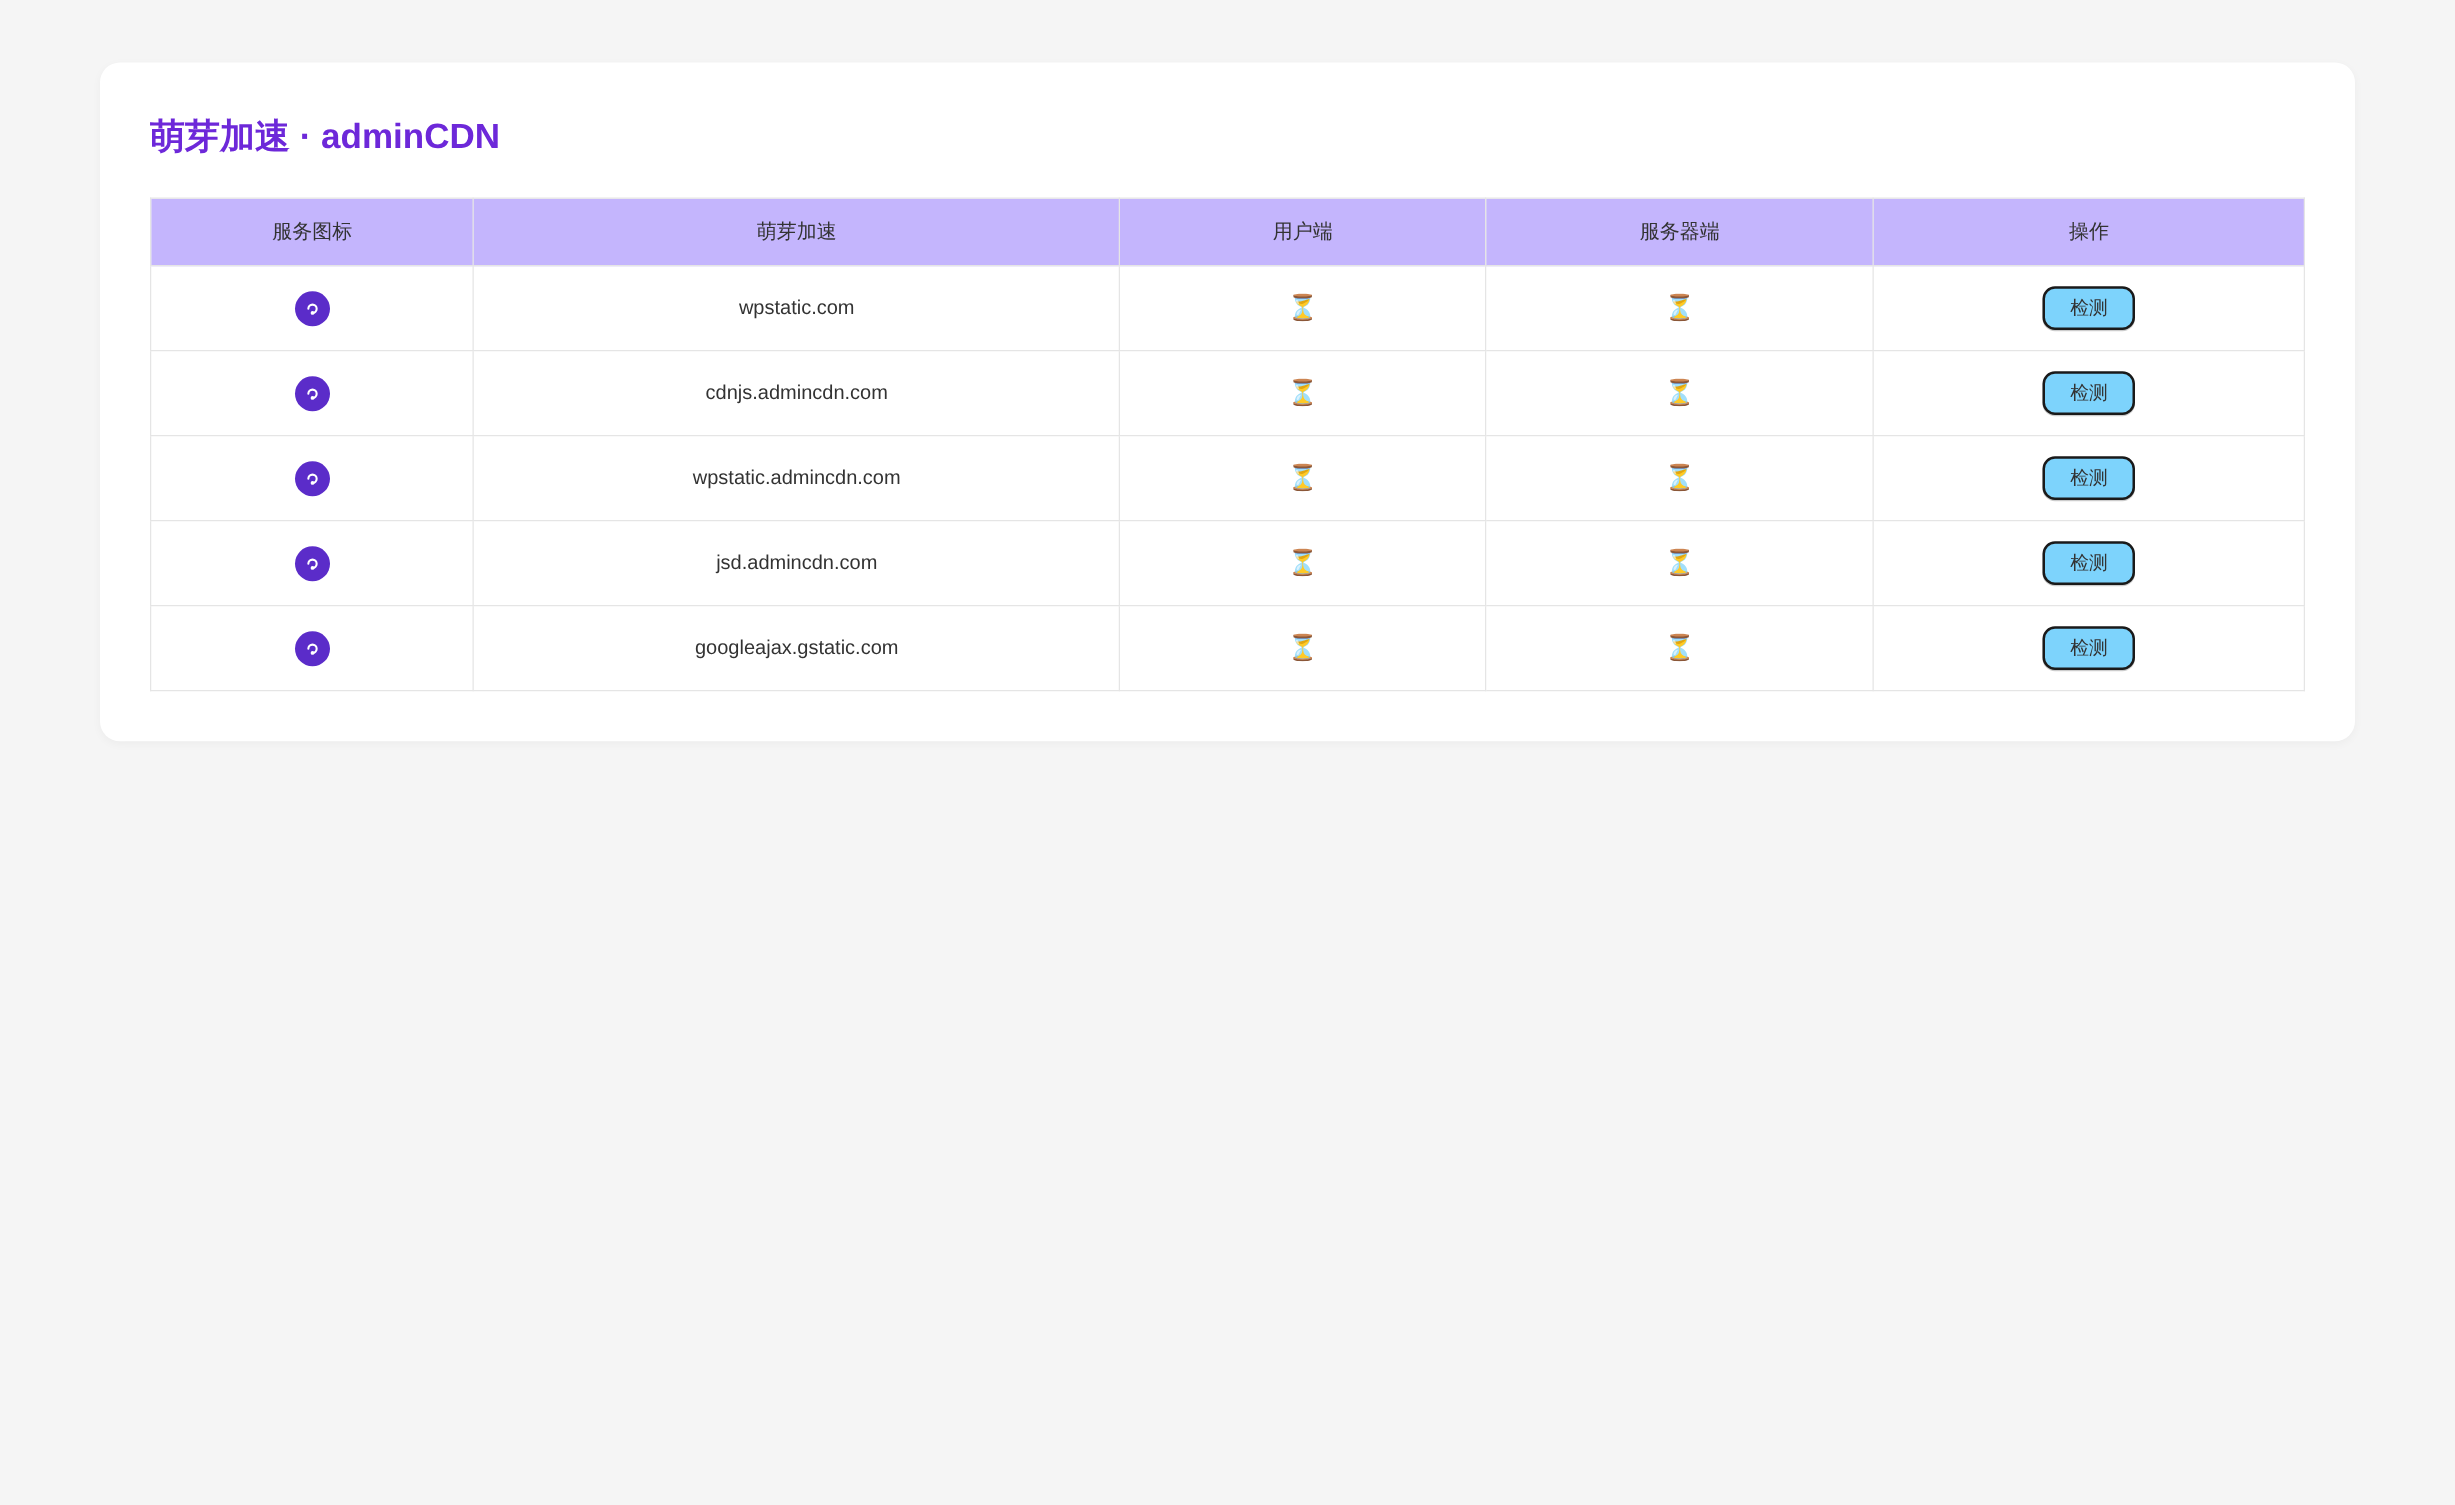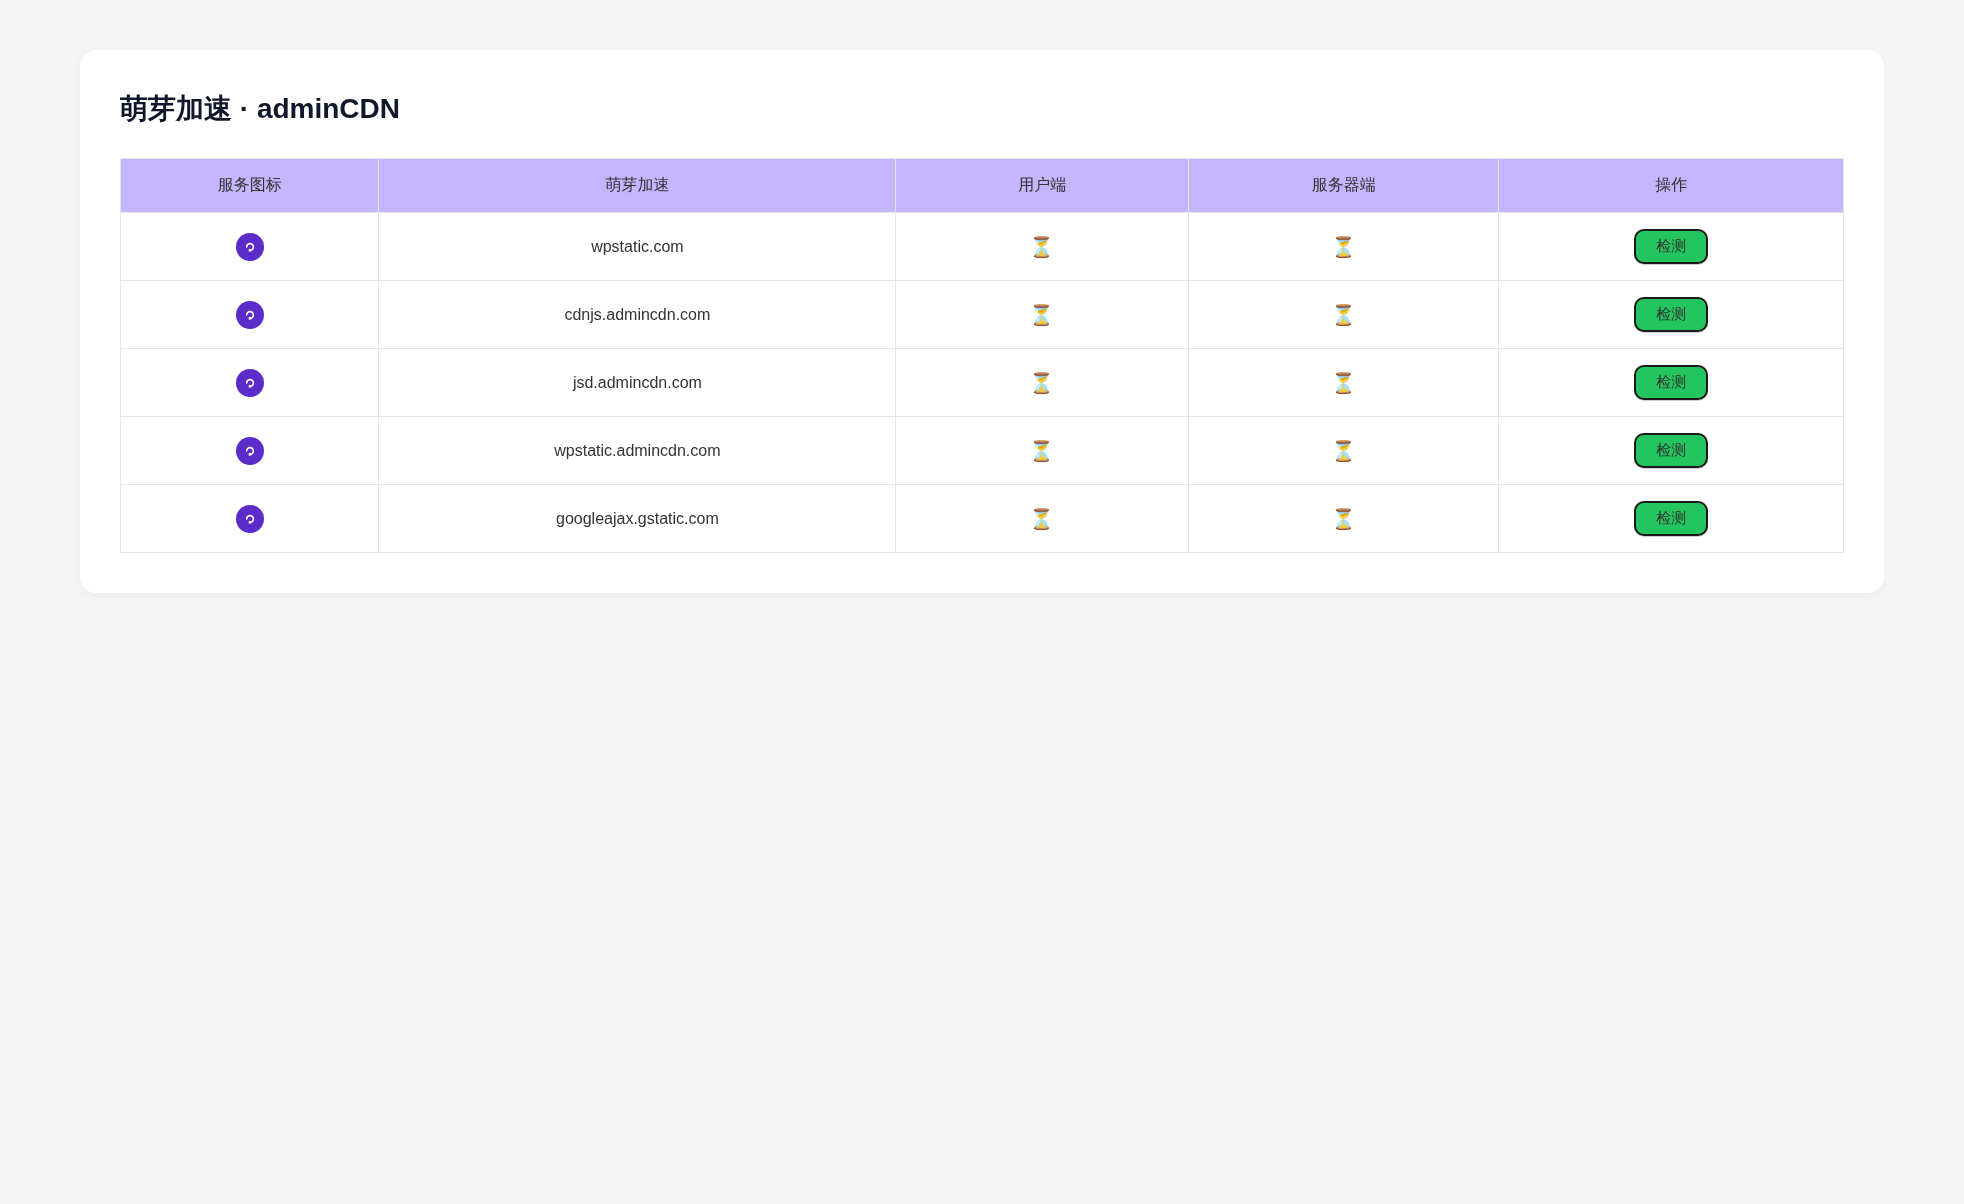--- a/index.html
+++ b/index.html
@@ -15,21 +15,21 @@
     }
     .card {
       background: #fff;
       border-radius: 16px;
       padding: 40px;
       box-shadow: 0 2px 8px rgba(0,0,0,0.04);
     }
     .title {
       font-size: 28px;
       font-weight: 600;
-      color: #0f172a;
+      color: #6d28d9;
       margin-bottom: 30px;
     }
     table {
       width: 100%;
       border-collapse: collapse;
       table-layout: fixed;
     }
     th, td {
       border: 1px solid #e5e5e5;
       padding: 16px 12px;
@@ -65,21 +65,21 @@
       height: 16px;
     }
     .hourglass {
       font-size: 20px;
     }
     .detect-btn {
       display: inline-block;
       padding: 6px 20px;
       font-size: 15px;
       color: #333;
-      background: #22c55e;
+      background: #7dd3fc;
       border: 2px solid #1a1a1a;
       border-radius: 10px;
       cursor: pointer;
       box-shadow: 0 1px 0 rgba(0,0,0,0.2);
     }
   </style>
 </head>
 <body>
 
 <div class="card">
@@ -126,33 +126,33 @@
           <td><span class="hourglass">⏳</span></td>
           <td><button class="detect-btn">检测</button></td>
         </tr>
         <tr>
           <td><span class="service-icon">
               <svg viewBox="0 0 24 24" fill="none" stroke="#fff" stroke-width="2.5" stroke-linecap="round">
                 <path d="M7 12a5 5 0 0 1 5-5 5 5 0 0 1 5 5 5 5 0 0 1-5 5"></path>
                 <circle cx="12" cy="17" r="1" fill="#fff"></circle>
               </svg>
             </span></td>
-          <td>jsd.admincdn.com</td>
+          <td>wpstatic.admincdn.com</td>
           <td><span class="hourglass">⏳</span></td>
           <td><span class="hourglass">⏳</span></td>
           <td><button class="detect-btn">检测</button></td>
         </tr>
         <tr>
           <td><span class="service-icon">
               <svg viewBox="0 0 24 24" fill="none" stroke="#fff" stroke-width="2.5" stroke-linecap="round">
                 <path d="M7 12a5 5 0 0 1 5-5 5 5 0 0 1 5 5 5 5 0 0 1-5 5"></path>
                 <circle cx="12" cy="17" r="1" fill="#fff"></circle>
               </svg>
             </span></td>
-          <td>wpstatic.admincdn.com</td>
+          <td>jsd.admincdn.com</td>
           <td><span class="hourglass">⏳</span></td>
           <td><span class="hourglass">⏳</span></td>
           <td><button class="detect-btn">检测</button></td>
         </tr>
         <tr>
           <td><span class="service-icon">
               <svg viewBox="0 0 24 24" fill="none" stroke="#fff" stroke-width="2.5" stroke-linecap="round">
                 <path d="M7 12a5 5 0 0 1 5-5 5 5 0 0 1 5 5 5 5 0 0 1-5 5"></path>
                 <circle cx="12" cy="17" r="1" fill="#fff"></circle>
               </svg>

